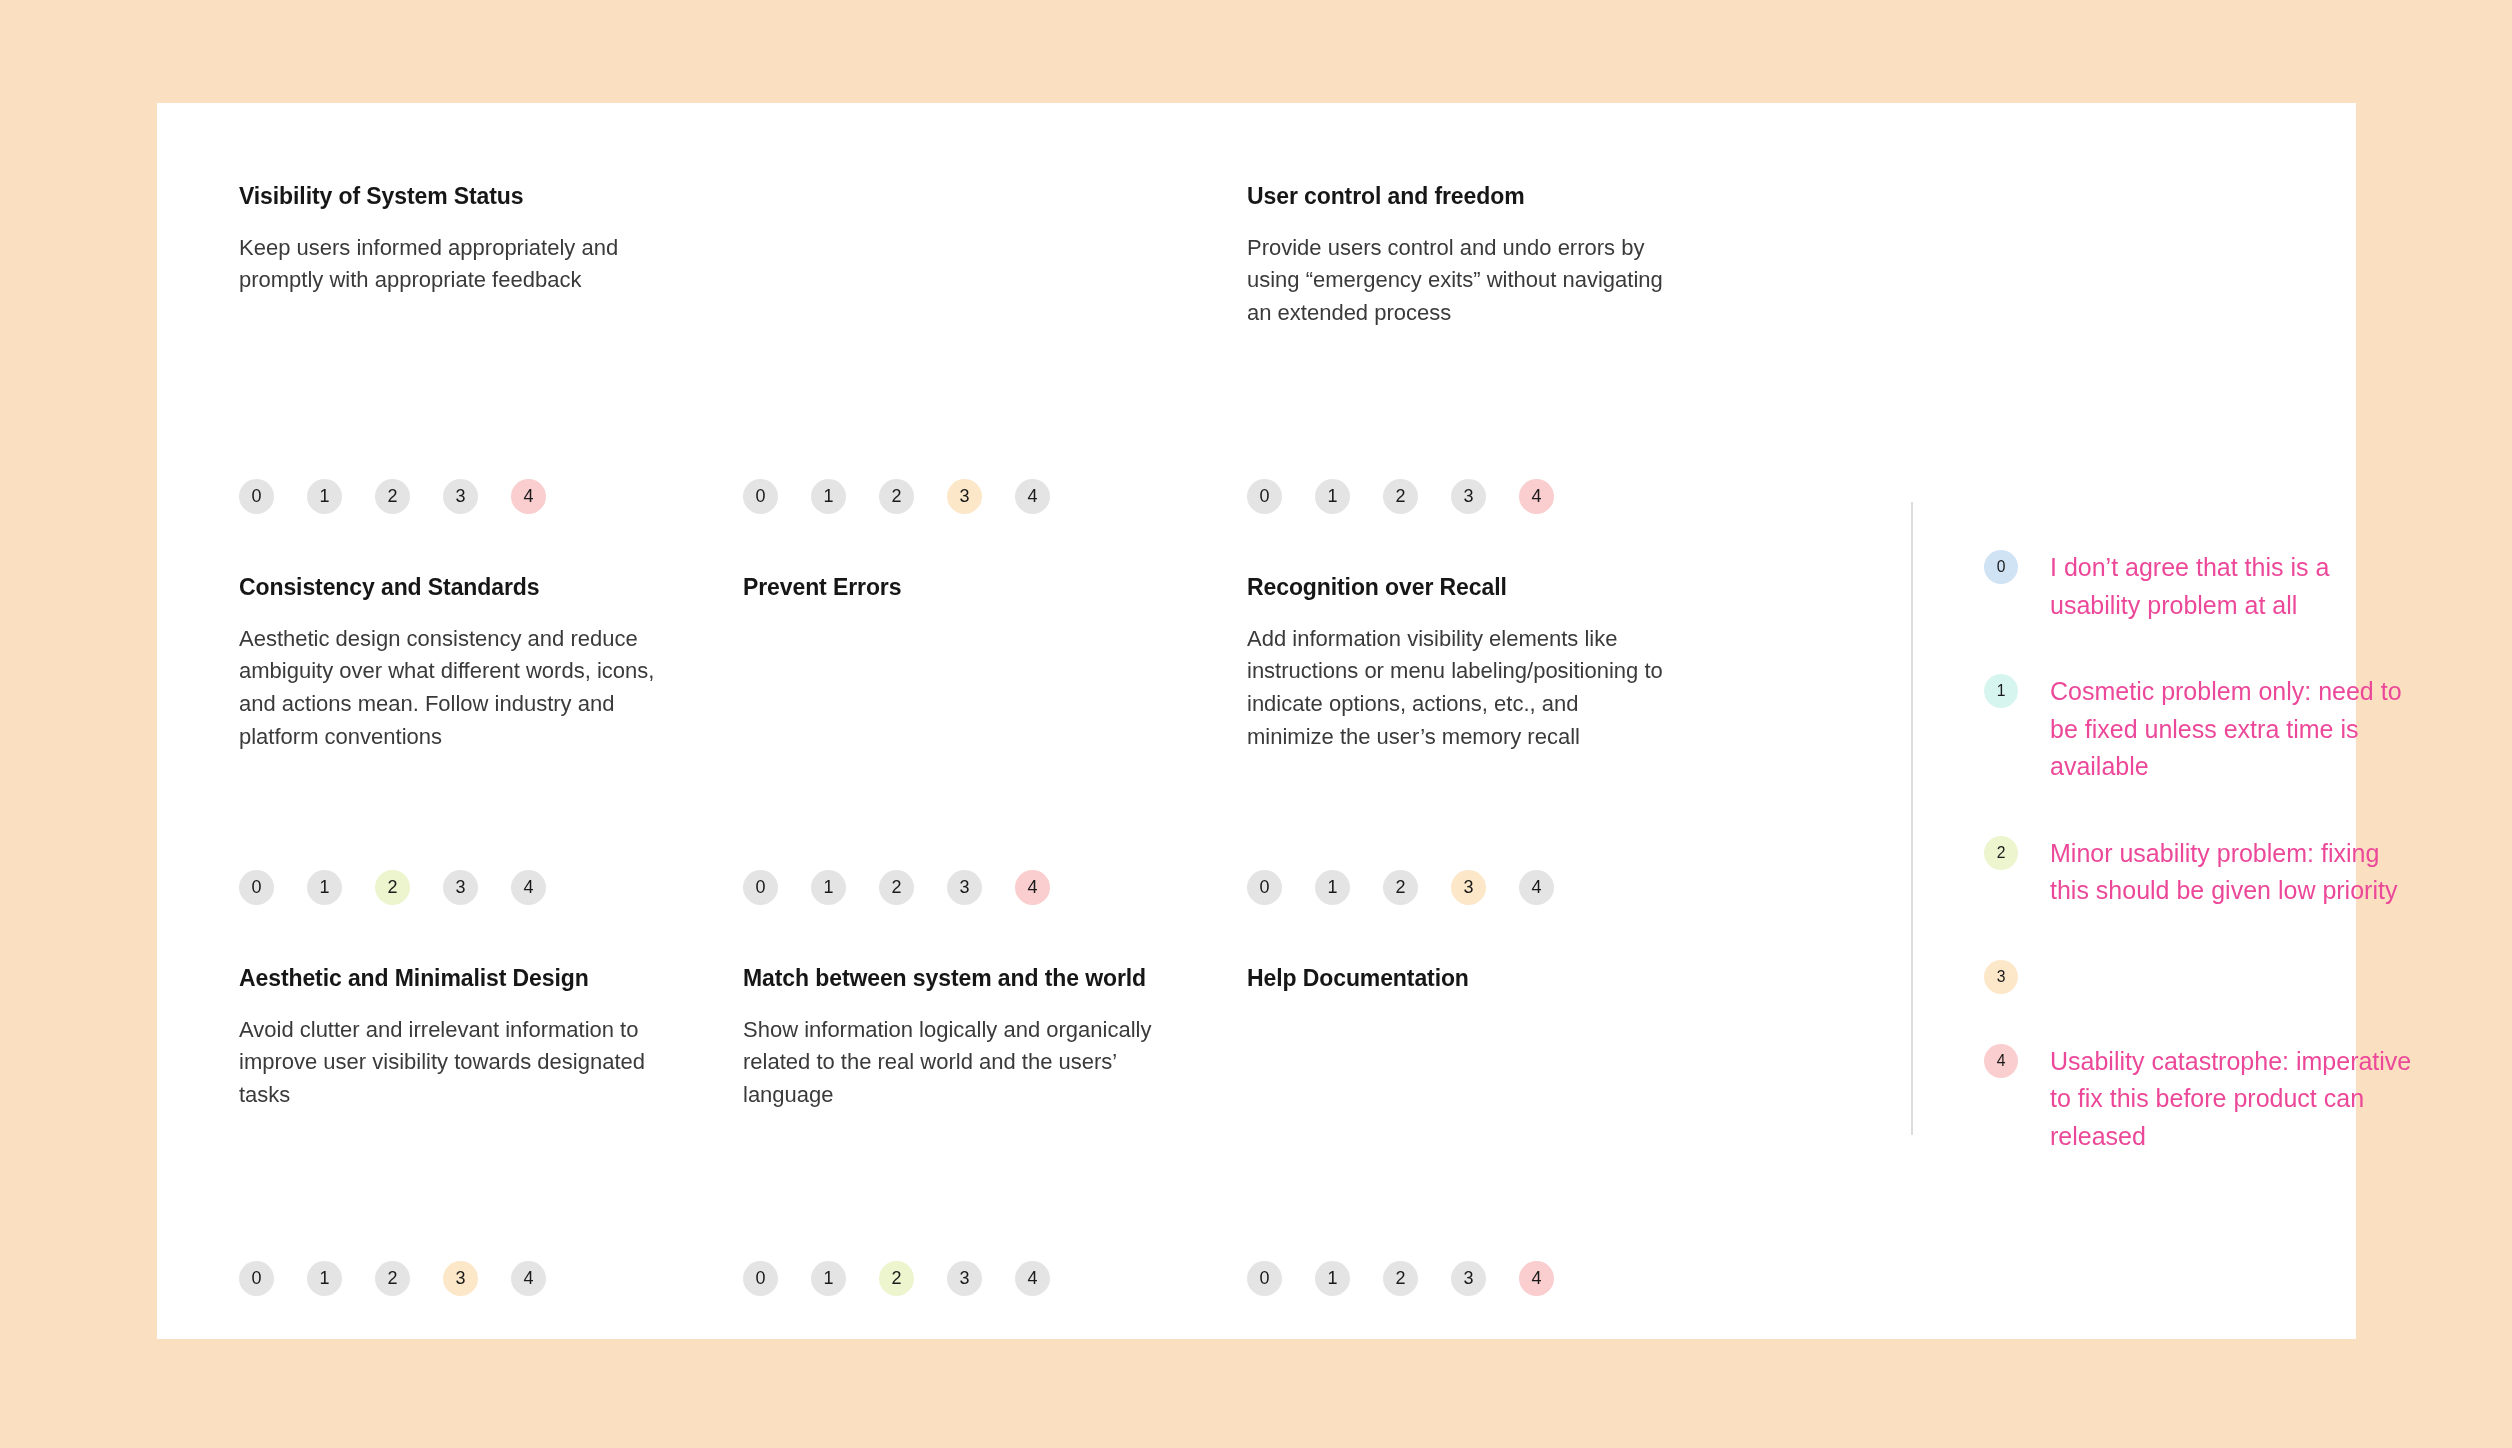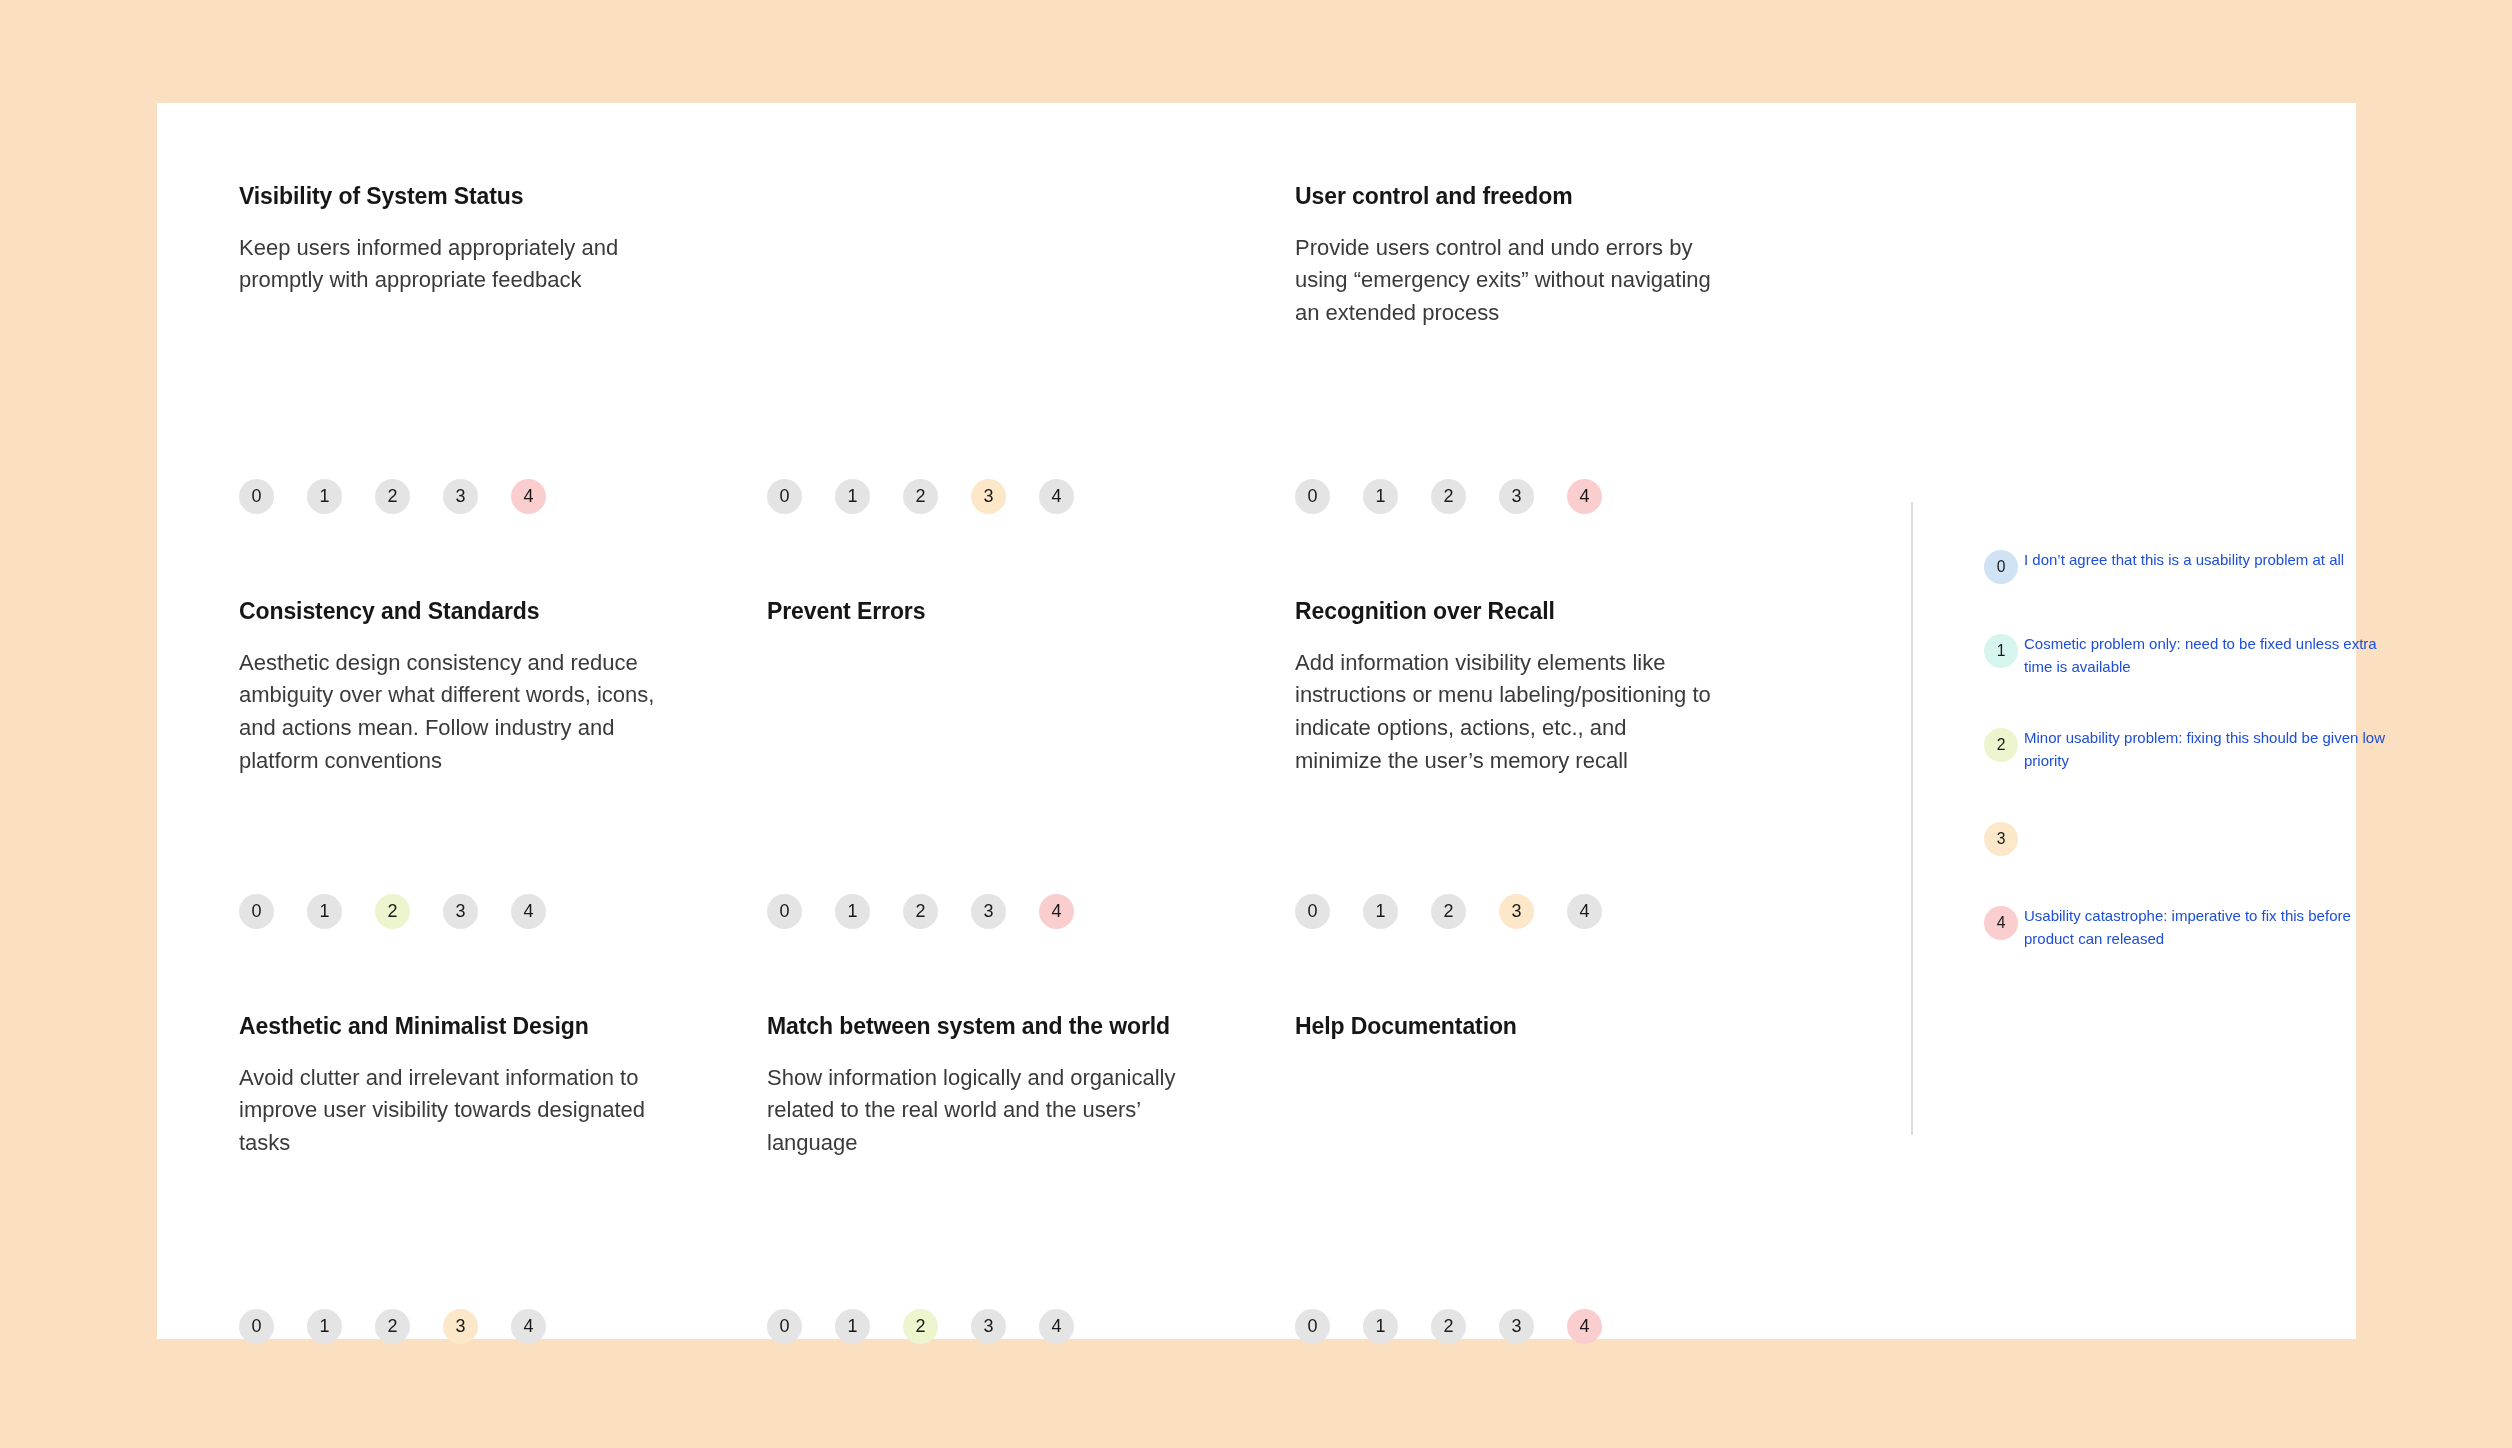--- a/index.html
+++ b/index.html
@@ -19,21 +19,20 @@
     background:#FFFFFF;
   }
 
   .board{
     position:absolute;
     left:82px;top:79px;
     width:1601px;
     display:grid;
     grid-template-columns:repeat(3,504px);
     grid-auto-rows:391px;
-    gap:24px;
   }
 
   .heuristic{position:relative;width:430px;}
 
   .h-title{
     font-size:23px;
     font-weight:700;
     line-height:1.30;
     color:#161616;
     letter-spacing:-0.1px;
@@ -88,24 +87,24 @@
   .legend-badge{
     width:34px;height:34px;
     border-radius:50%;
     display:flex;align-items:center;justify-content:center;
     font-size:15.7px;
     color:#1A1A1A;
     flex:0 0 auto;
     margin-top:1px;
   }
   .legend-text{
-    margin-left:6px;
-    font-size:15px;
+    margin-left:32px;
+    font-size:25px;
     line-height:1.5;
-    color:#1d4ed8;
+    color:#ec4899;
     max-width:362px;
   }
 </style>
 </head>
 <body>
 
 <div id="canvas">
 
   <div class="card">
 

